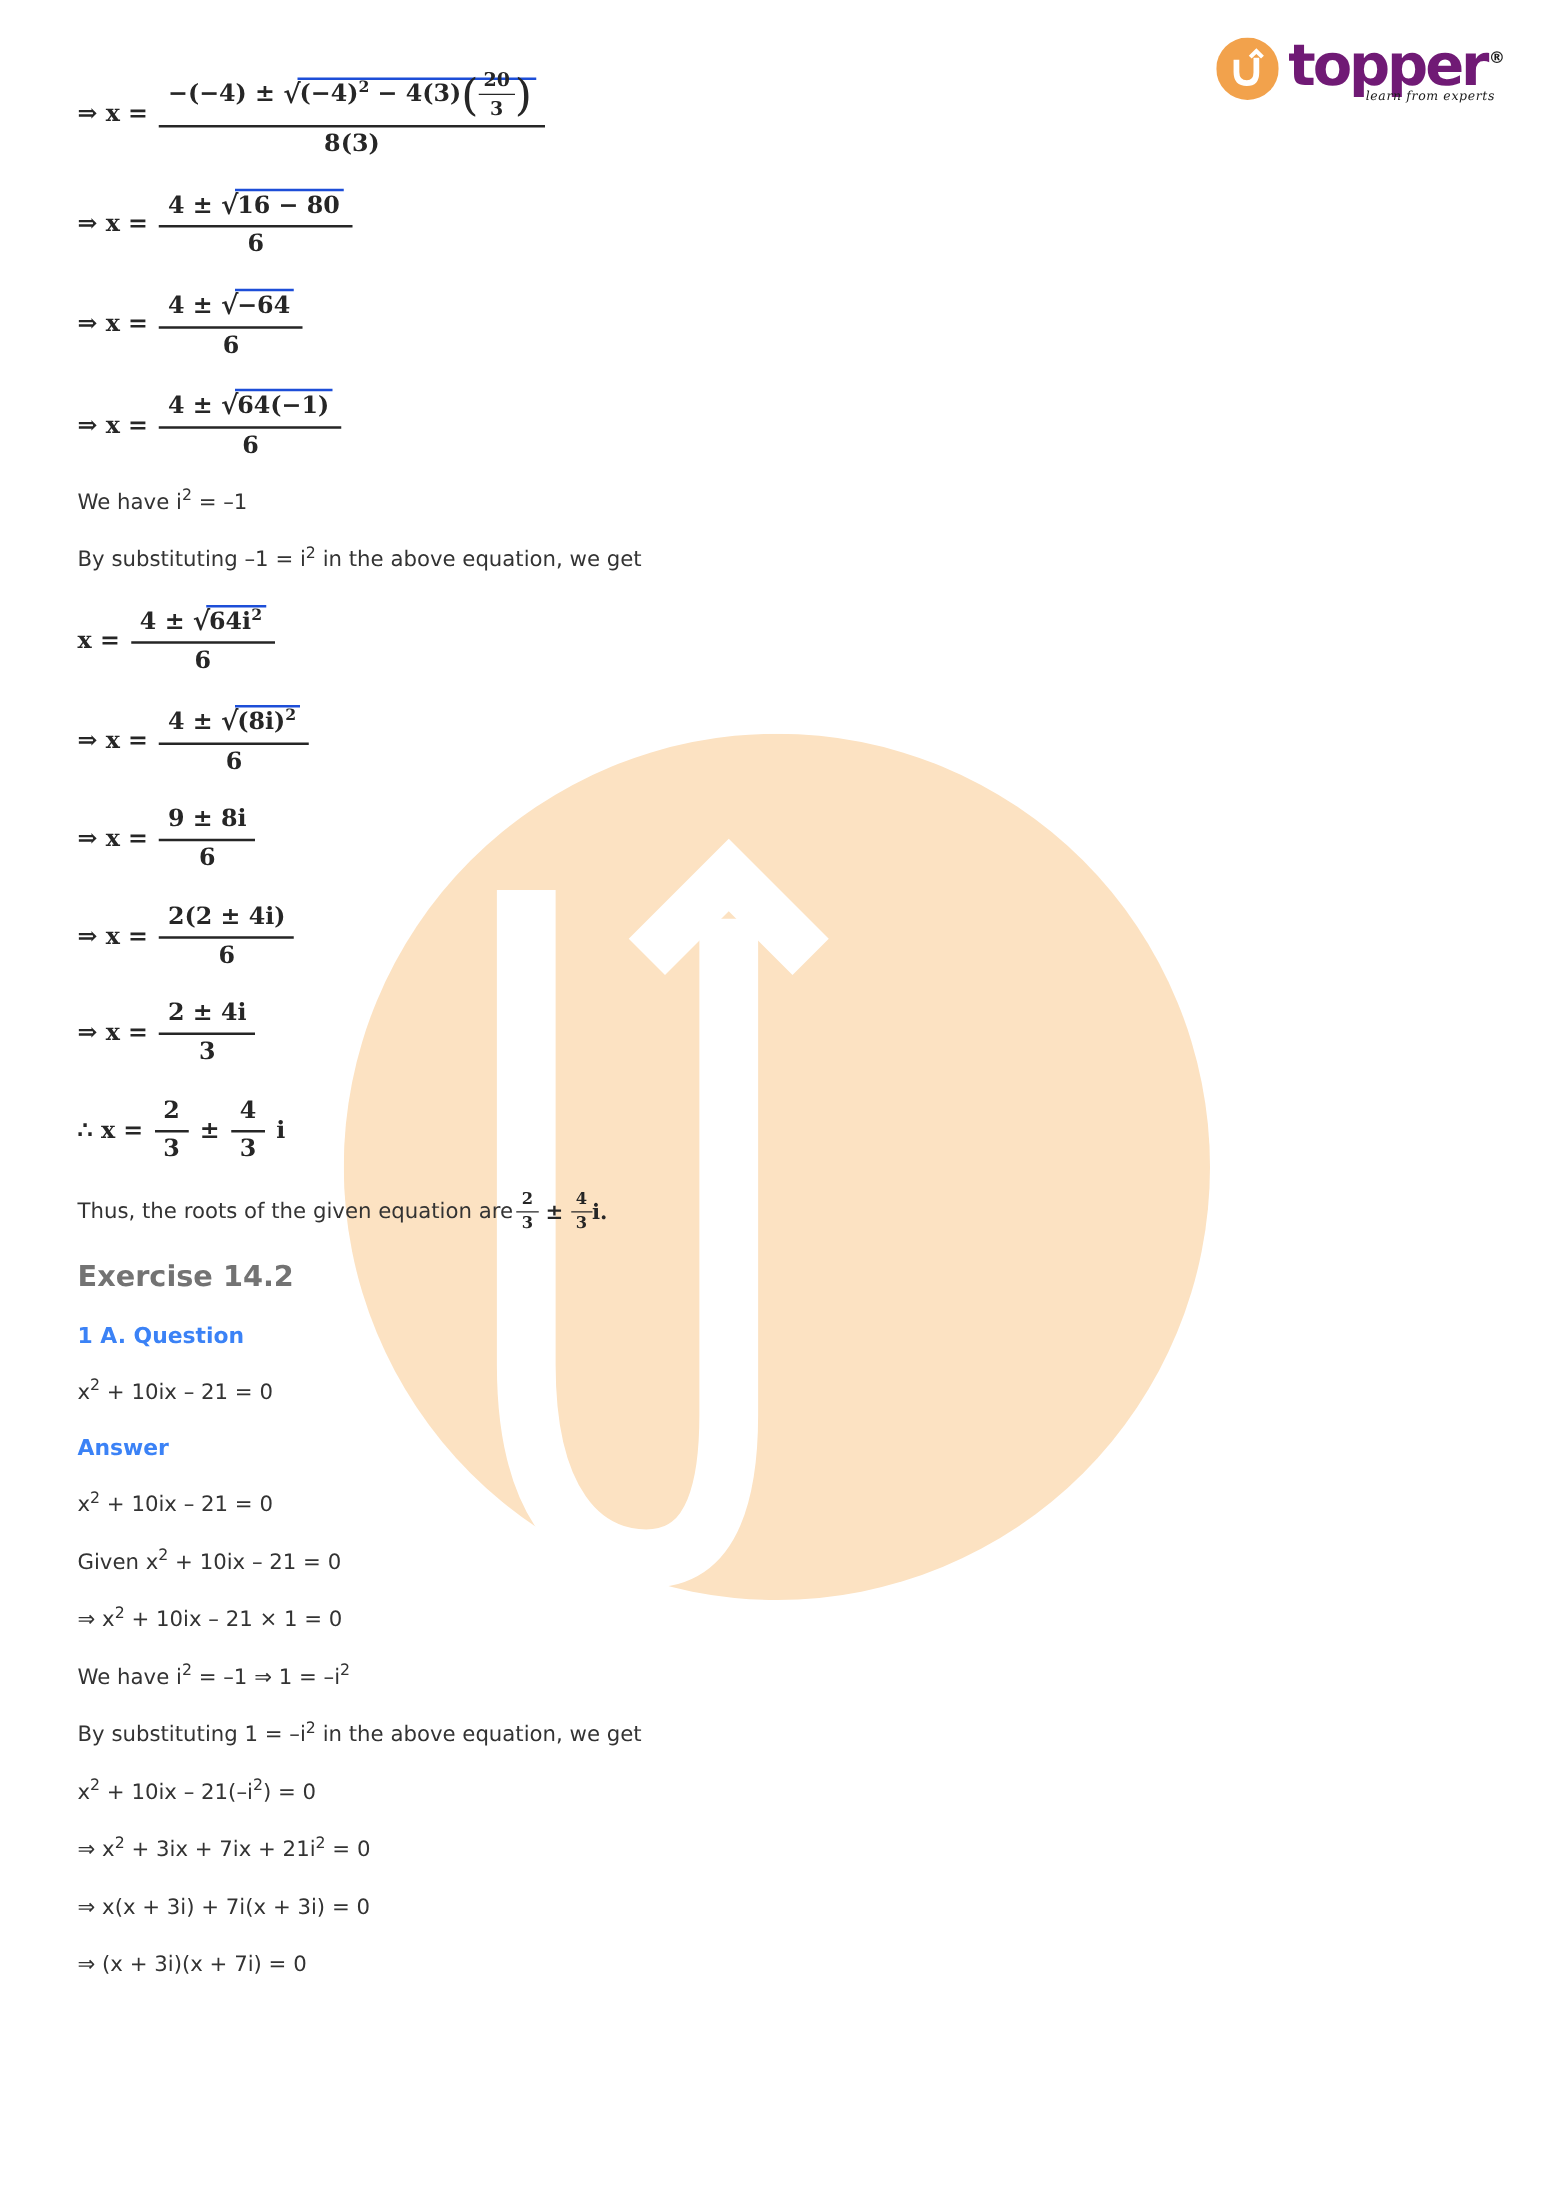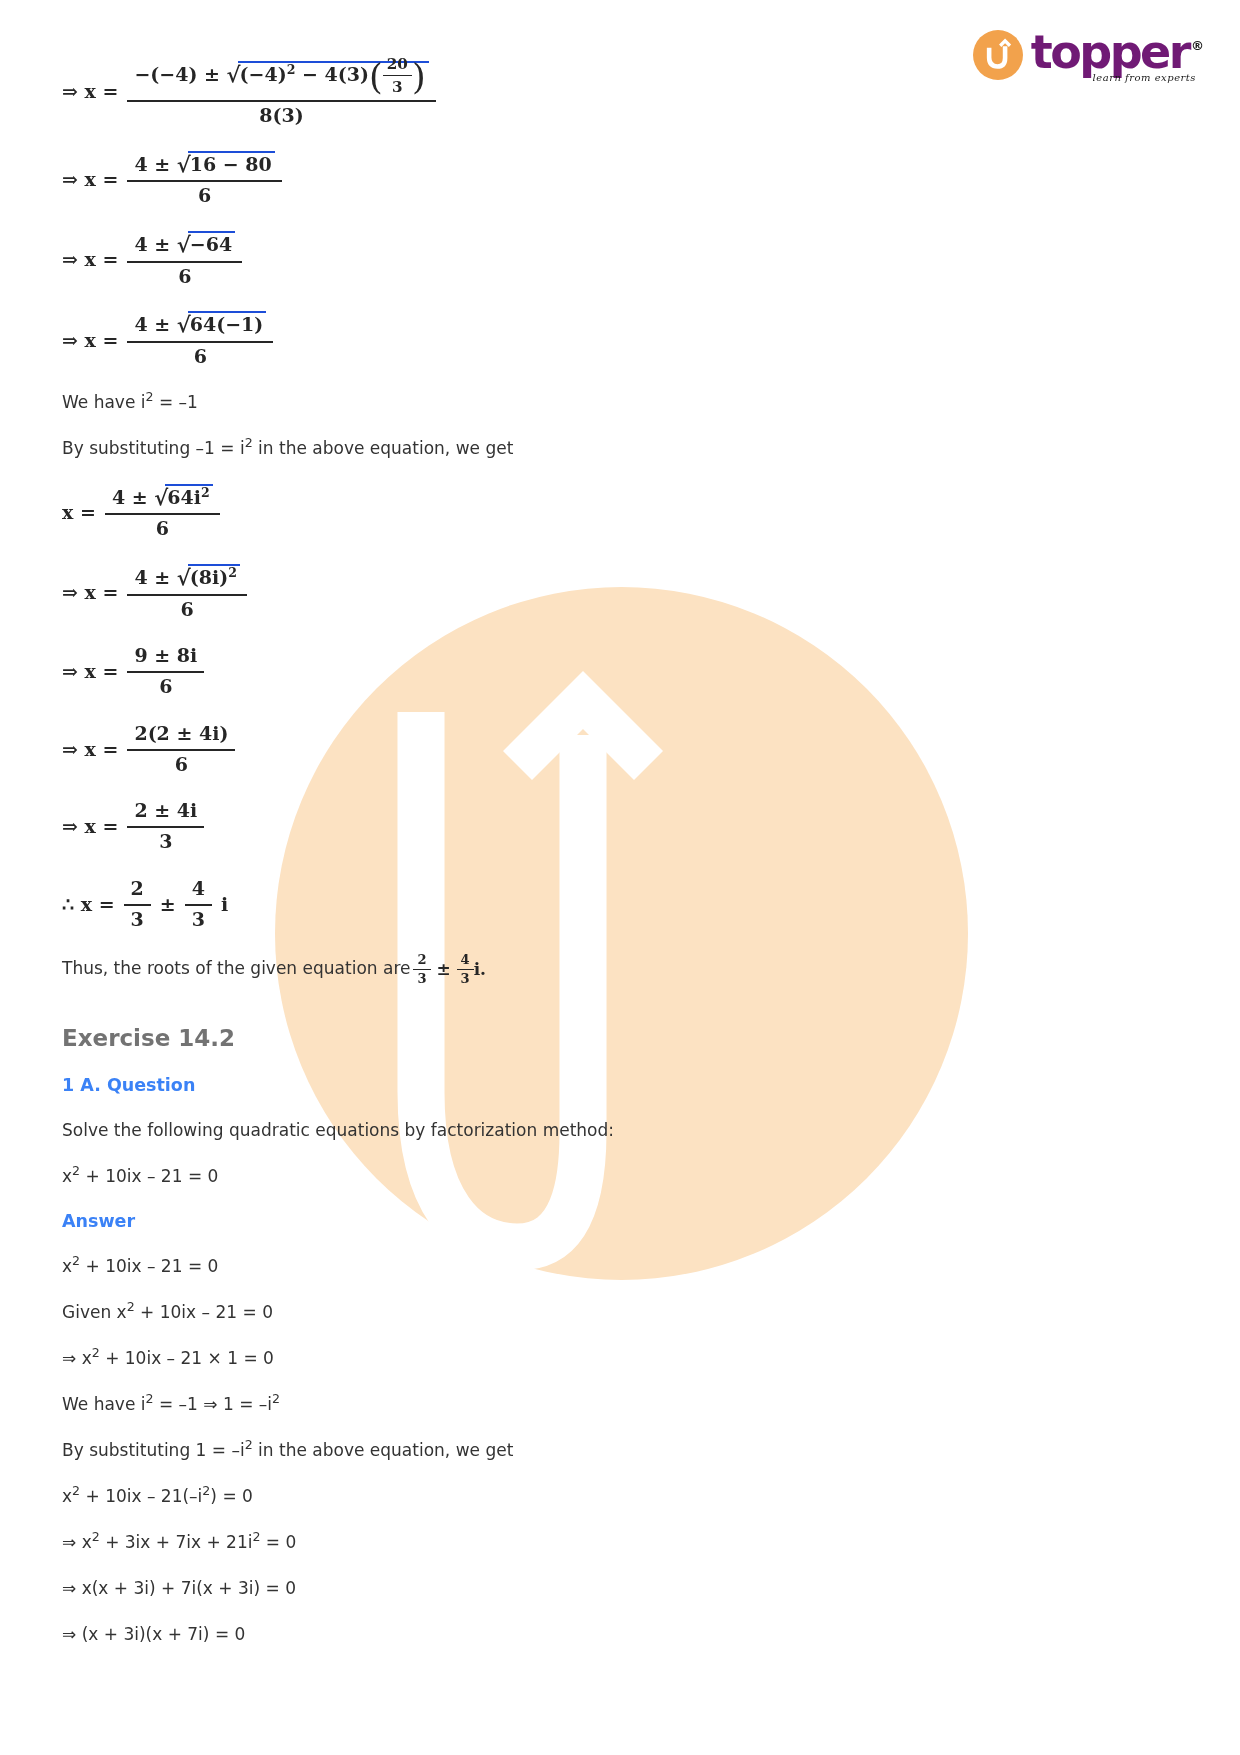--- a/index.html
+++ b/index.html
@@ -27,21 +27,21 @@
   .sqrt{white-space:nowrap;}
   .tick{display:inline-block;font-size:112%;margin-right:-3px;position:relative;top:1px;}
   .rad{border-top:2px solid #1d4ed8;padding:0 3px 0 2px;}
   sup.s{font-size:66%;line-height:0;}
   .frac-sm{font-size:80%;vertical-align:middle;}
   .frac-sm .fnum{border-bottom-width:1.5px;padding:0 4px 1px;}
   .bigp{font-size:185%;font-weight:400;vertical-align:middle;line-height:0.8;position:relative;top:1px;}
   
   .t{font-size:17px;line-height:22px;margin:0 0 24px 0;color:#333;}
   .t sup{font-size:74%;line-height:0;}
-  .conclusion{margin-bottom:38px;}
+  .conclusion{margin-bottom:22px;}
   .cmath{font-family:"DejaVu Serif",serif;font-weight:700;color:#262626;margin-left:3px;}
   .cmath .frac{font-size:13px;line-height:1.15;}
   .cmath .fnum{border-bottom-width:1.5px;padding:0 4px 1px;}
   
   .ex-h{font-size:23px;font-weight:bold;color:#737373;margin:2px 0 24px 0;font-family:"DejaVu Sans",sans-serif;}
   .q-h{font-size:17.5px;font-weight:bold;color:#3b82f6;margin:0 0 24px 0;font-family:"DejaVu Sans",sans-serif;}
 </style>
 </head>
 <body>
 
@@ -146,21 +146,20 @@
               <span class="fden">3</span>
             </span>i</div>
         </div>
       <p class="t conclusion"><span>Thus, the roots of the given equation are</span><span class="cmath"><span class="frac frac-sm"><span class="fnum">2</span><span class="fden">3</span></span> ± <span class="frac frac-sm"><span class="fnum">4</span><span class="fden">3</span></span>i.</span></p>
     </section>
 
     <section>
       <h2 class="ex-h">Exercise 14.2</h2>
       <h3 class="q-h">1 A. Question</h3>
       <div>
-          <p class="t">Solve the following quadratic equations by factorization method:</p>
           <p class="t">x<sup>2</sup> + 10ix – 21 = 0</p>
         </div>
       <h3 class="q-h">Answer</h3>
       <div>
           <p class="t">x<sup>2</sup> + 10ix – 21 = 0</p>
           <p class="t">Given x<sup>2</sup> + 10ix – 21 = 0</p>
           <p class="t">⇒ x<sup>2</sup> + 10ix – 21 × 1 = 0</p>
           <p class="t">We have i<sup>2</sup> = –1 ⇒ 1 = –i<sup>2</sup></p>
           <p class="t">By substituting 1 = –i<sup>2</sup> in the above equation, we get</p>
           <p class="t">x<sup>2</sup> + 10ix – 21(–i<sup>2</sup>) = 0</p>

